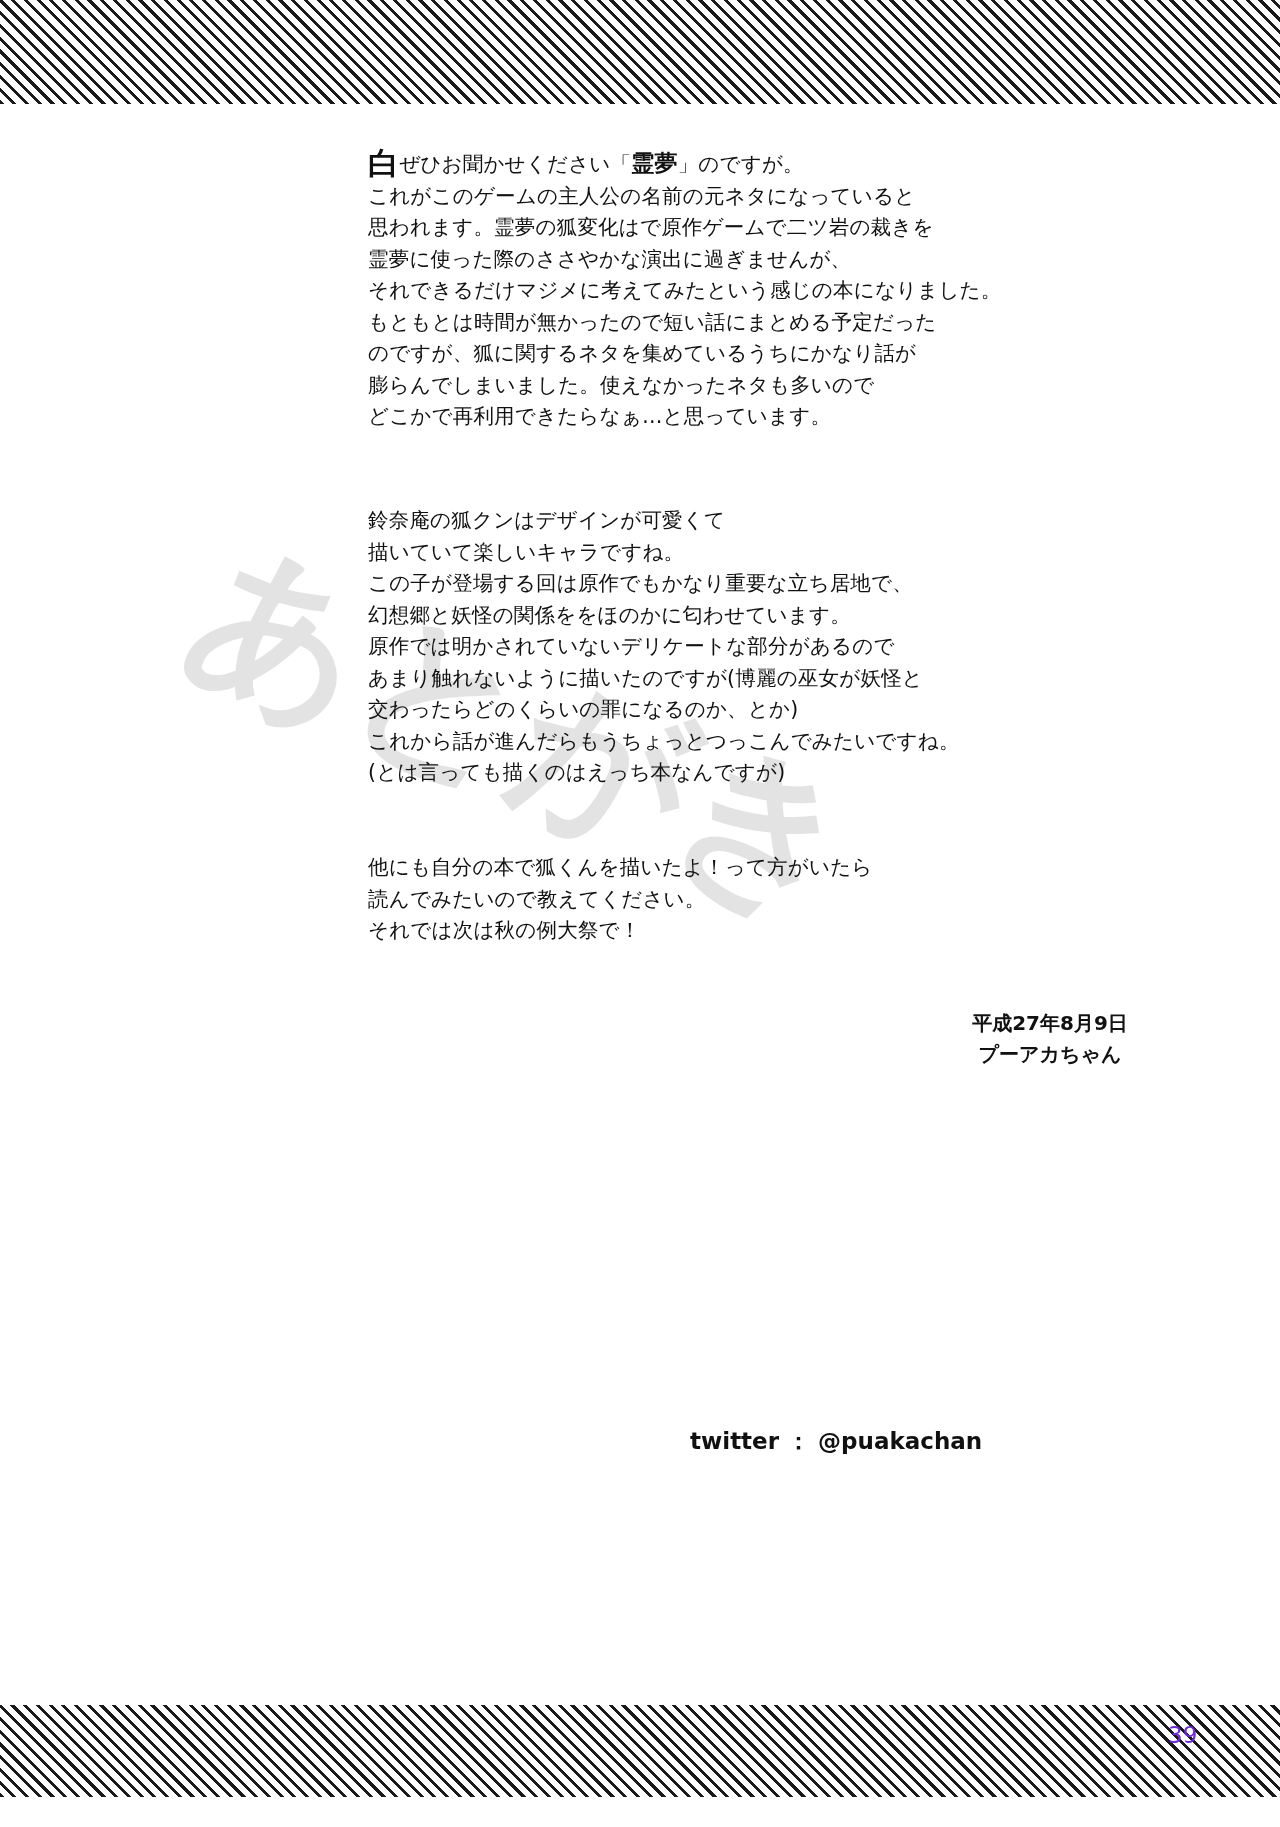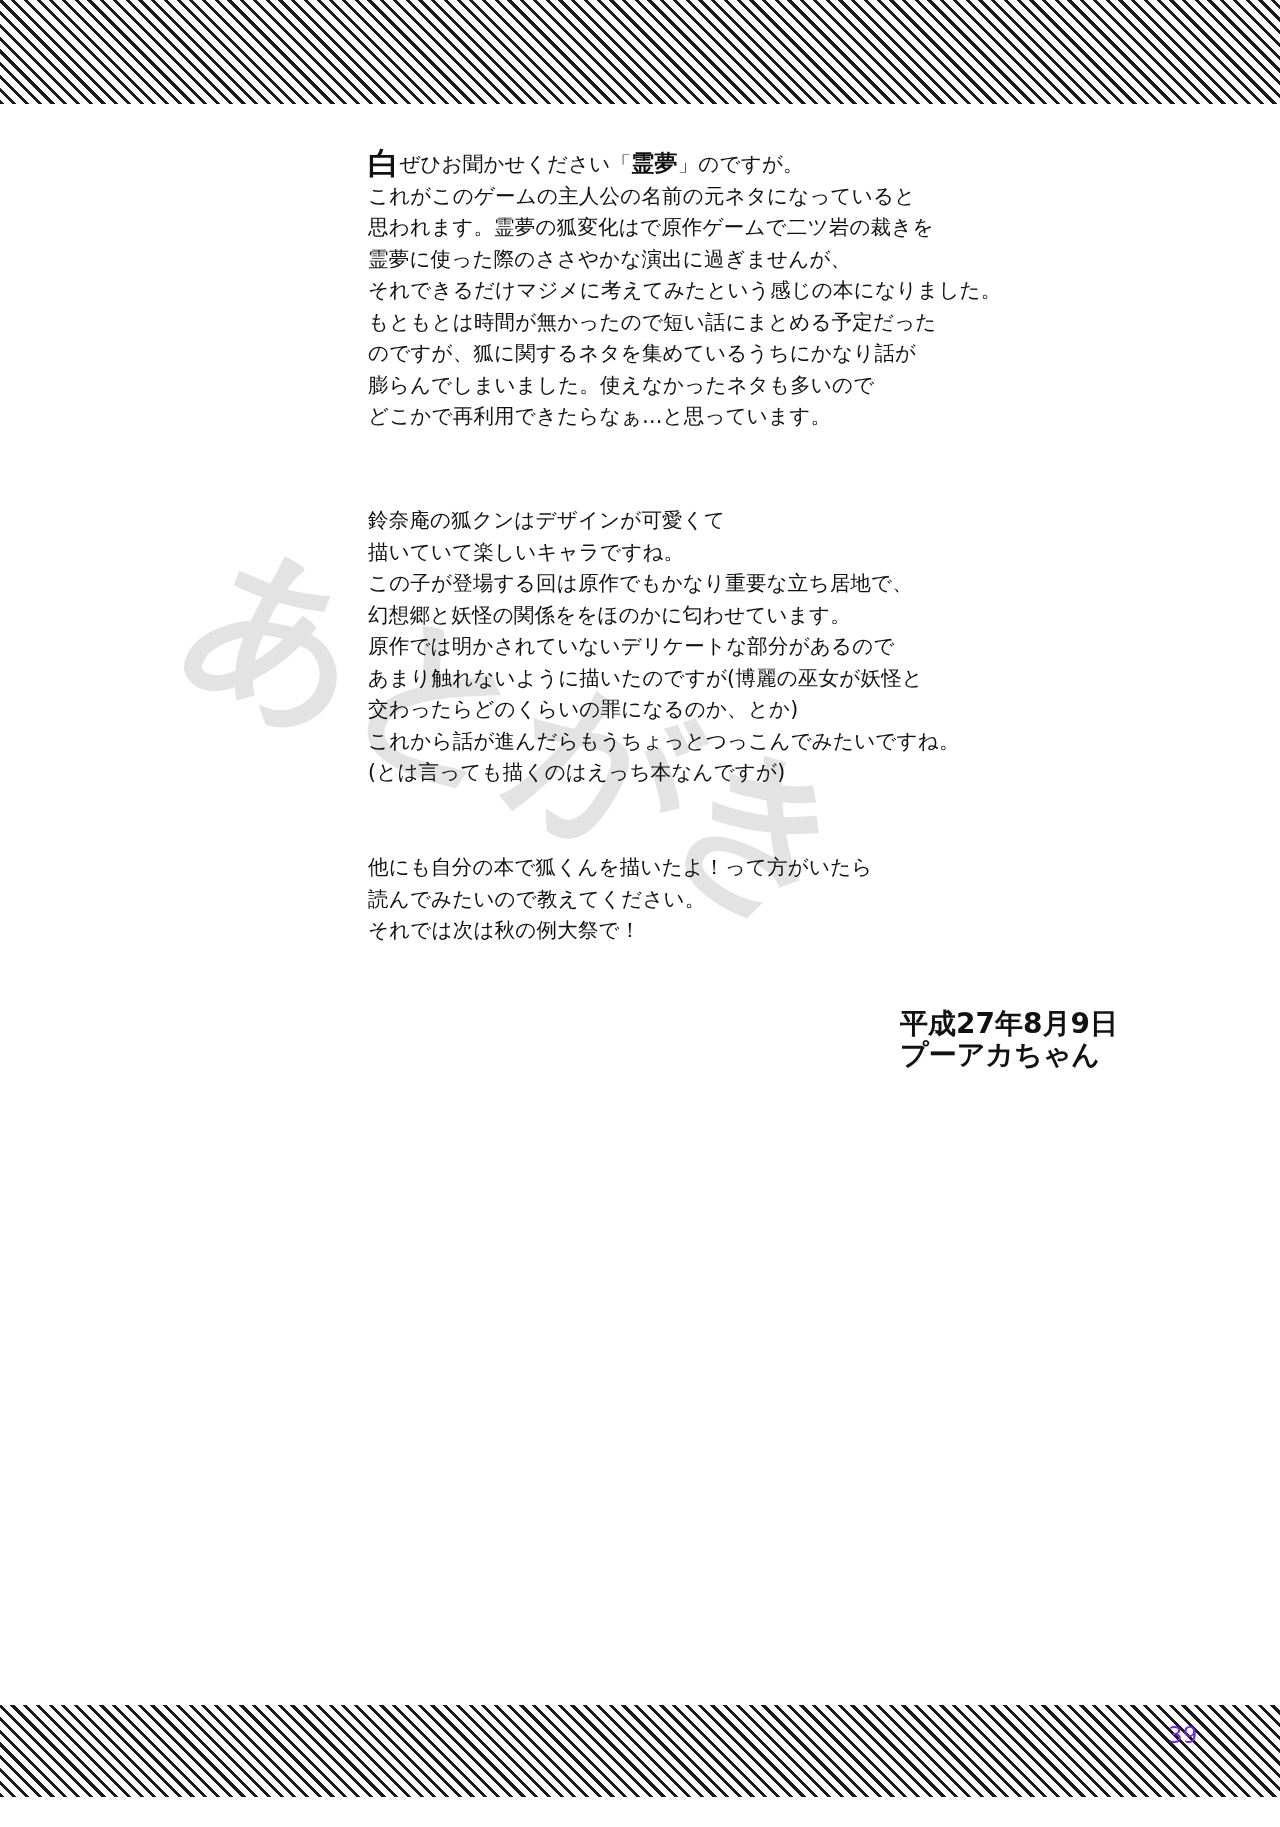--- a/index.html
+++ b/index.html
@@ -93,24 +93,24 @@
     font-weight: 700;
     font-size: 23px;
   }
 
   
   #signature {
     position: absolute;
     left: 900px;
     top: 1008px;
     width: 300px;
-    text-align: left;
+    text-align: center;
     font-family: "DejaVu Sans", "Liberation Sans", sans-serif;
     font-weight: 700;
-    font-size: 28px;
+    font-size: 20px;
     line-height: 31px;
     white-space: pre-wrap;
   }
 
   
   #contact {
     position: absolute;
     left: 690px;
     top: 1415px;
     width: 460px;
@@ -168,17 +168,18 @@
 (とは言っても描くのはえっち本なんですが)</div>
 
 <div class="text-block" id="para-three">他にも自分の本で狐くんを描いたよ！って方がいたら
 読んでみたいので教えてください。
 それでは次は秋の例大祭で！</div>
 
 <div id="signature">平成27年8月9日
 プーアカちゃん</div>
 
 <div id="contact">
+  <div class="handle">twitter ： @puakachan</div>
 </div>
 
 <div class="hatch-band" id="hatch-bottom"></div>
 
 <div id="page-number">39</div>
 
 </body></html>

